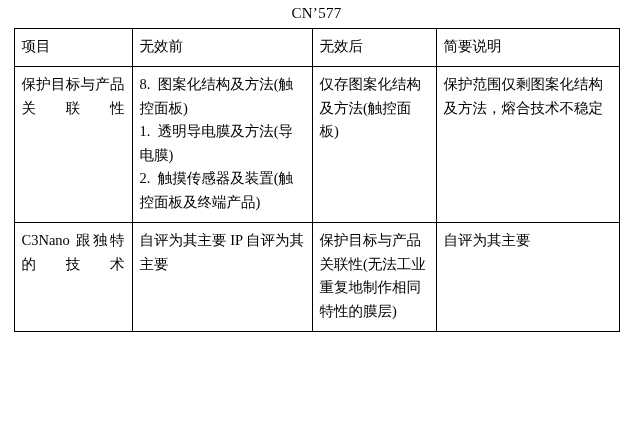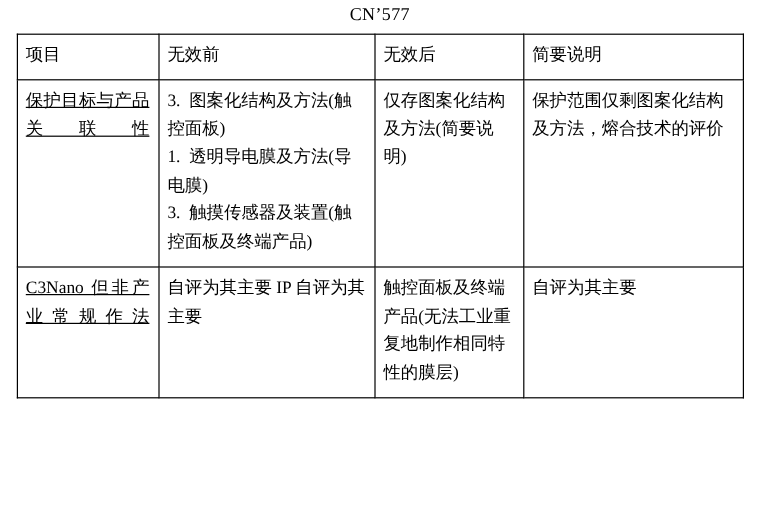--- a/index.html
+++ b/index.html
@@ -47,21 +47,20 @@
   .col3 { width: 124px; }
   .col4 { width: 183px; }
 
   .hdr td {
     padding-top: 5px;
     padding-bottom: 5px;
   }
   .justify-dist {
     text-align: justify;
     text-align-last: justify;
-    text-decoration: underline;
   }
   .cell-text {
     white-space: pre-wrap;
     word-break: break-all;
   }
   .list-item {
     white-space: pre-wrap;
     word-break: break-all;
   }
 </style>
@@ -85,41 +84,41 @@
         <td>无效前</td>
         <td>无效后</td>
         <td>简要说明</td>
       </tr>
 
       <tr>
         <td>
           <div class="cell-text justify-dist">保护目标与产品关联性</div>
         </td>
         <td>
-          <div class="list-item">3.  图案化结构及方法(触控面板)</div>
+          <div class="list-item">8.  图案化结构及方法(触控面板)</div>
           <div class="list-item">1.  透明导电膜及方法(导电膜)</div>
-          <div class="list-item">3.  触摸传感器及装置(触控面板及终端产品)</div>
+          <div class="list-item">2.  触摸传感器及装置(触控面板及终端产品)</div>
         </td>
         <td>
-          <div class="cell-text">仅存图案化结构及方法(简要说明)</div>
+          <div class="cell-text">仅存图案化结构及方法(触控面板)</div>
         </td>
         <td>
-          <div class="cell-text">保护范围仅剩图案化结构及方法，熔合技术的评价</div>
+          <div class="cell-text">保护范围仅剩图案化结构及方法，熔合技术不稳定</div>
         </td>
       </tr>
 
       <tr>
         <td>
-          <div class="cell-text justify-dist">C3Nano 但非产业常规作法</div>
+          <div class="cell-text justify-dist">C3Nano 跟独特的技术</div>
         </td>
         <td>
           <div class="list-item">自评为其主要 IP 自评为其主要</div>
         </td>
         <td>
-          <div class="cell-text">触控面板及终端产品(无法工业重复地制作相同特性的膜层)</div>
+          <div class="cell-text">保护目标与产品关联性(无法工业重复地制作相同特性的膜层)</div>
         </td>
         <td>
           <div class="cell-text">自评为其主要</div>
         </td>
       </tr>
     </tbody>
   </table>
 
 </div>
 

